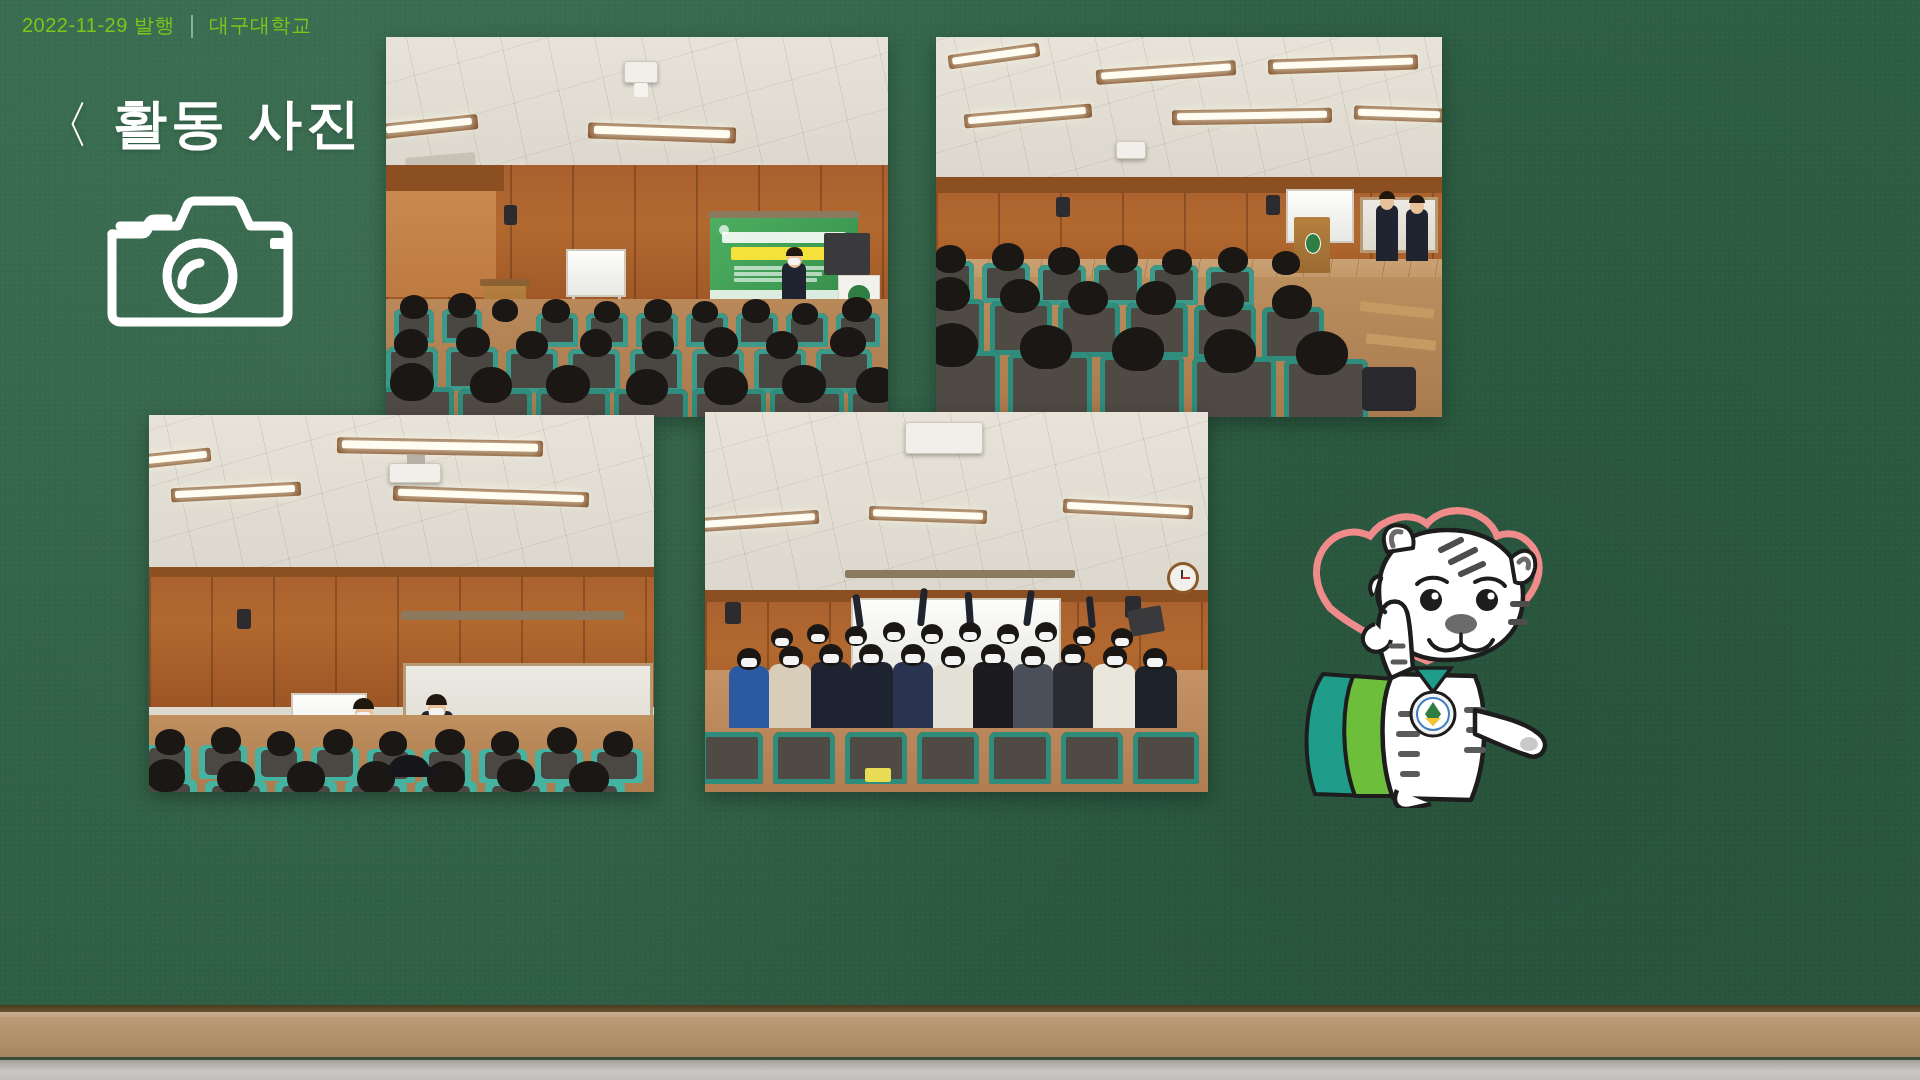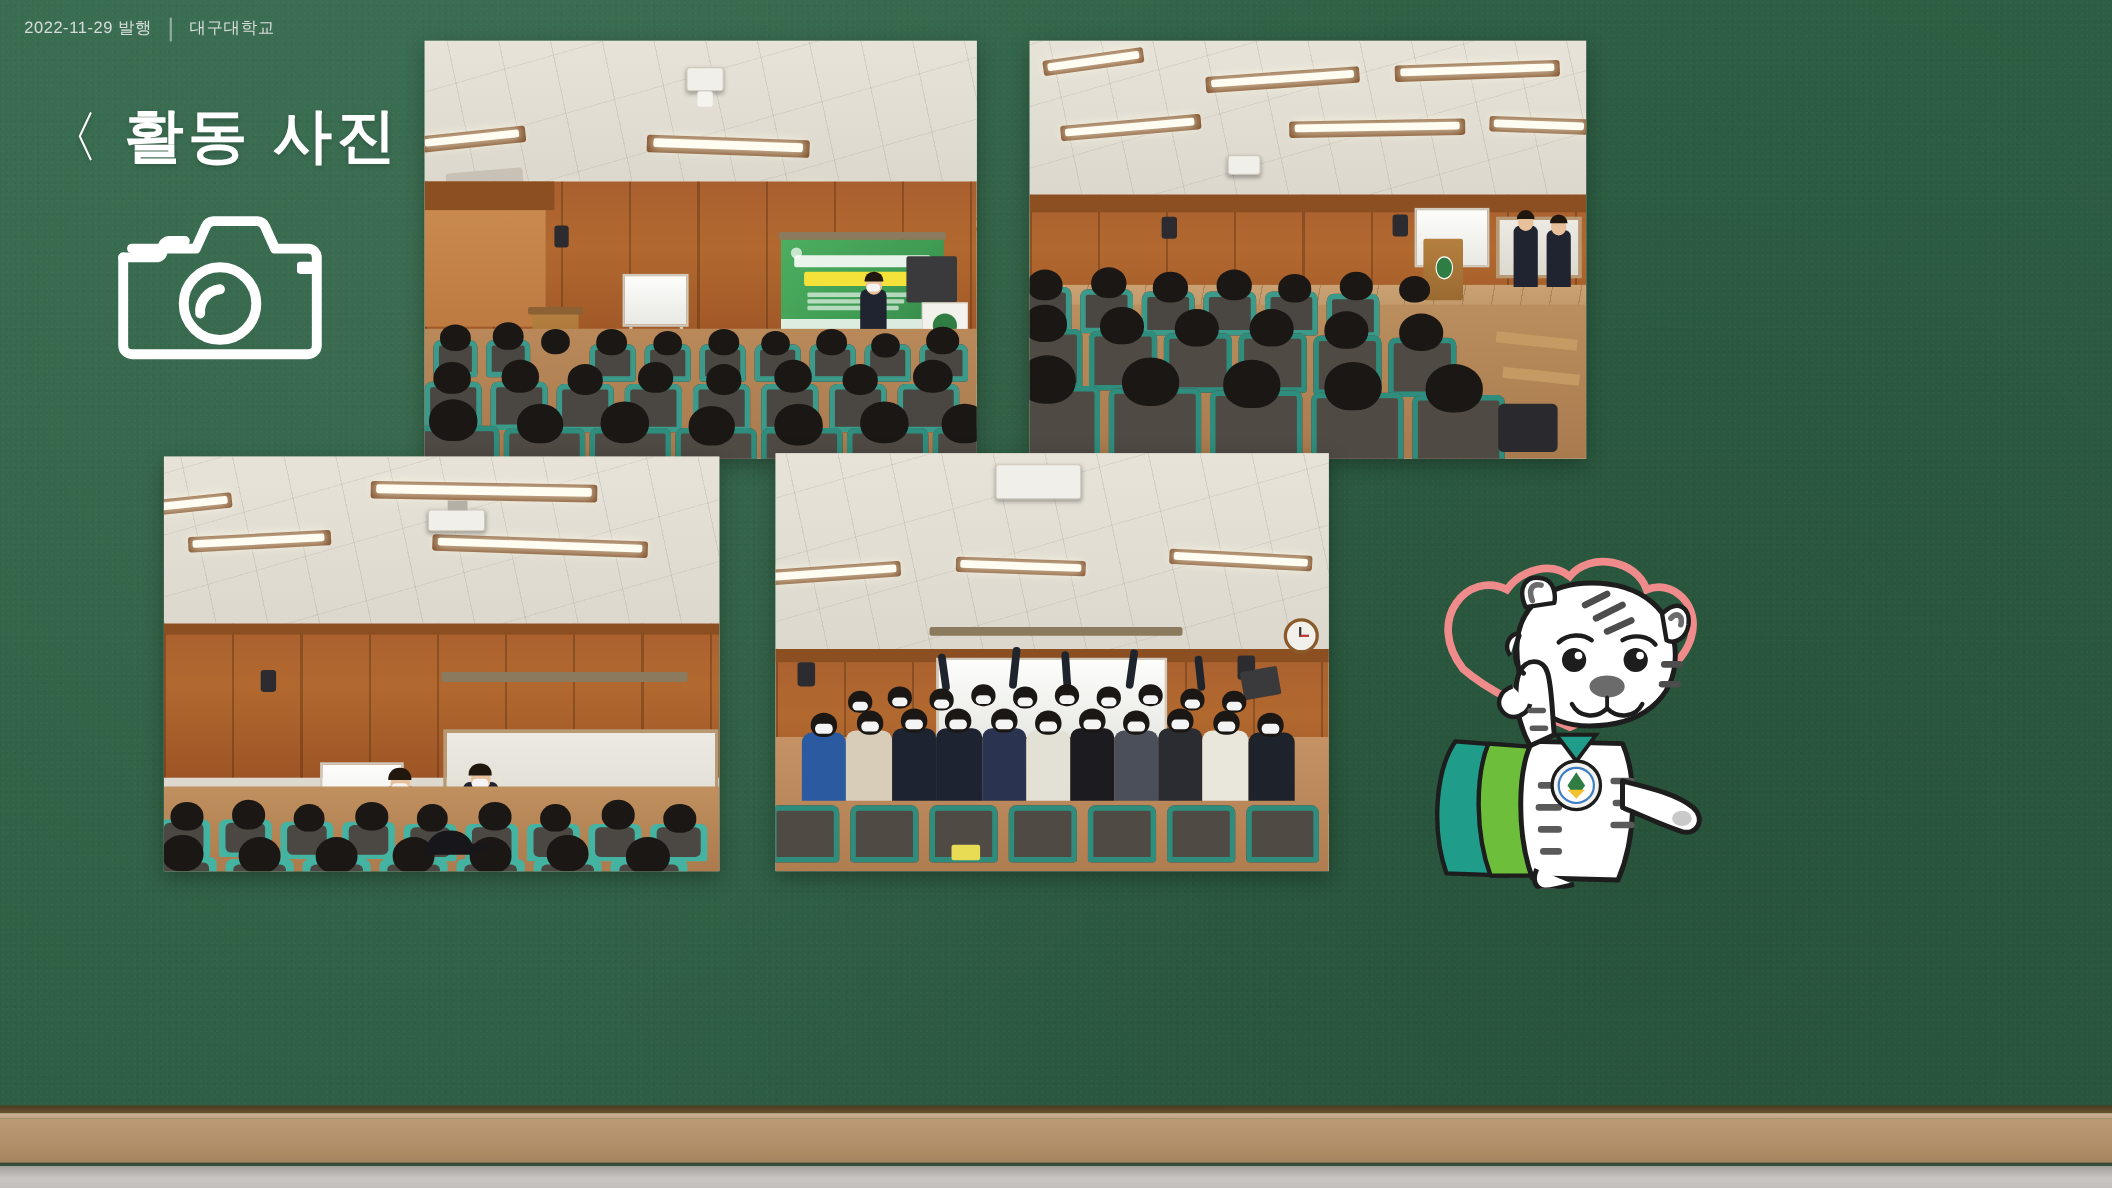--- a/index.html
+++ b/index.html
@@ -36,21 +36,21 @@
      background:linear-gradient(#cbb193,#bfa183); }
   .ledge-face{ position:absolute;left:0;top:12px;width:1920px;height:40px;
      background:linear-gradient(#bb9a76 0%,#b08f69 60%,#a5845f 100%); }
   .ledge-shadow{ position:absolute;left:0;top:52px;width:1920px;height:8px;
      background:linear-gradient(rgba(60,50,40,.55),rgba(120,115,110,0)); }
   .floor{ position:absolute;left:0;top:55px;width:1920px;height:25px;
      background:linear-gradient(#a3a09c,#c9c7c4 45%,#bdbab6 100%); }
 
   
   #header{ position:absolute; left:22px; top:12px; display:flex; align-items:center; gap:14px; }
-  #header .hdr-text{ color:#e5e5e5; font-size:15px; letter-spacing:.5px; opacity:.92; }
+  #header .hdr-text{ color:#84cc16; font-size:20px; letter-spacing:.5px; opacity:.92; }
   #header .hdr-sep{ color:#b9cfbd; font-size:23px; opacity:.7; }
 
   
   #title{
     position:absolute; left:40px; top:88px; width:330px;
     color:#ffffff; font-size:54px; font-weight:bold; letter-spacing:4px;
     text-align:center; white-space:nowrap;
     text-shadow:0 2px 5px rgba(0,0,0,.18);
   }
   #title .brk{ font-weight:normal; font-size:50px; }

